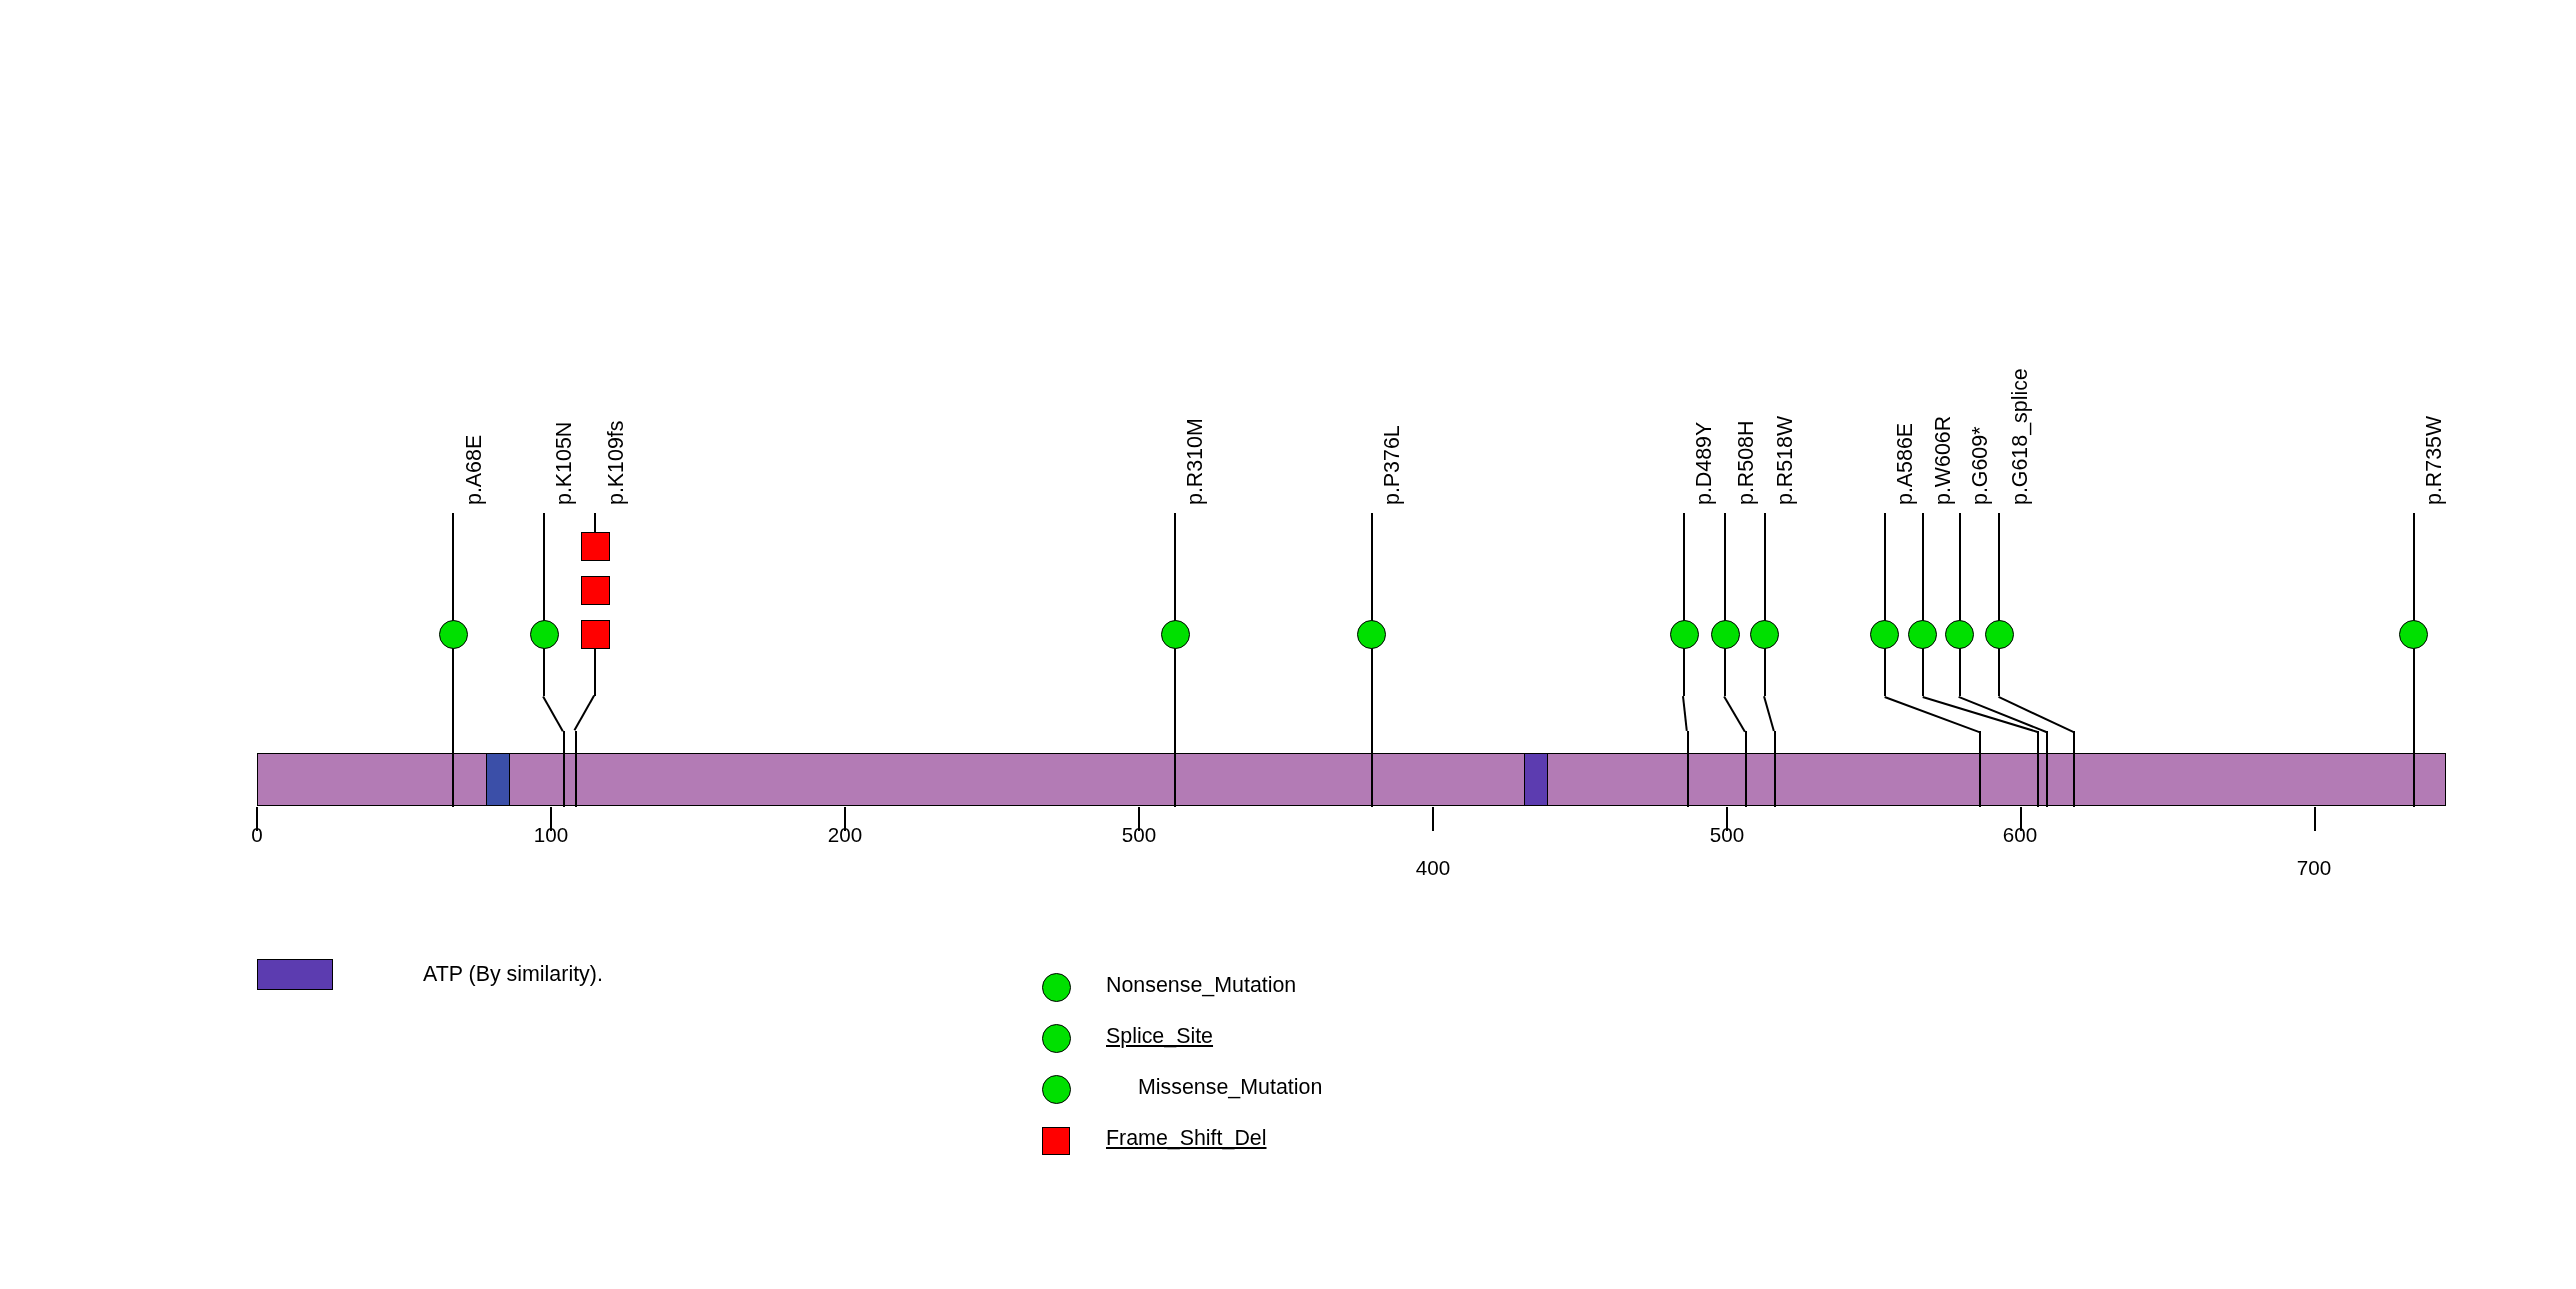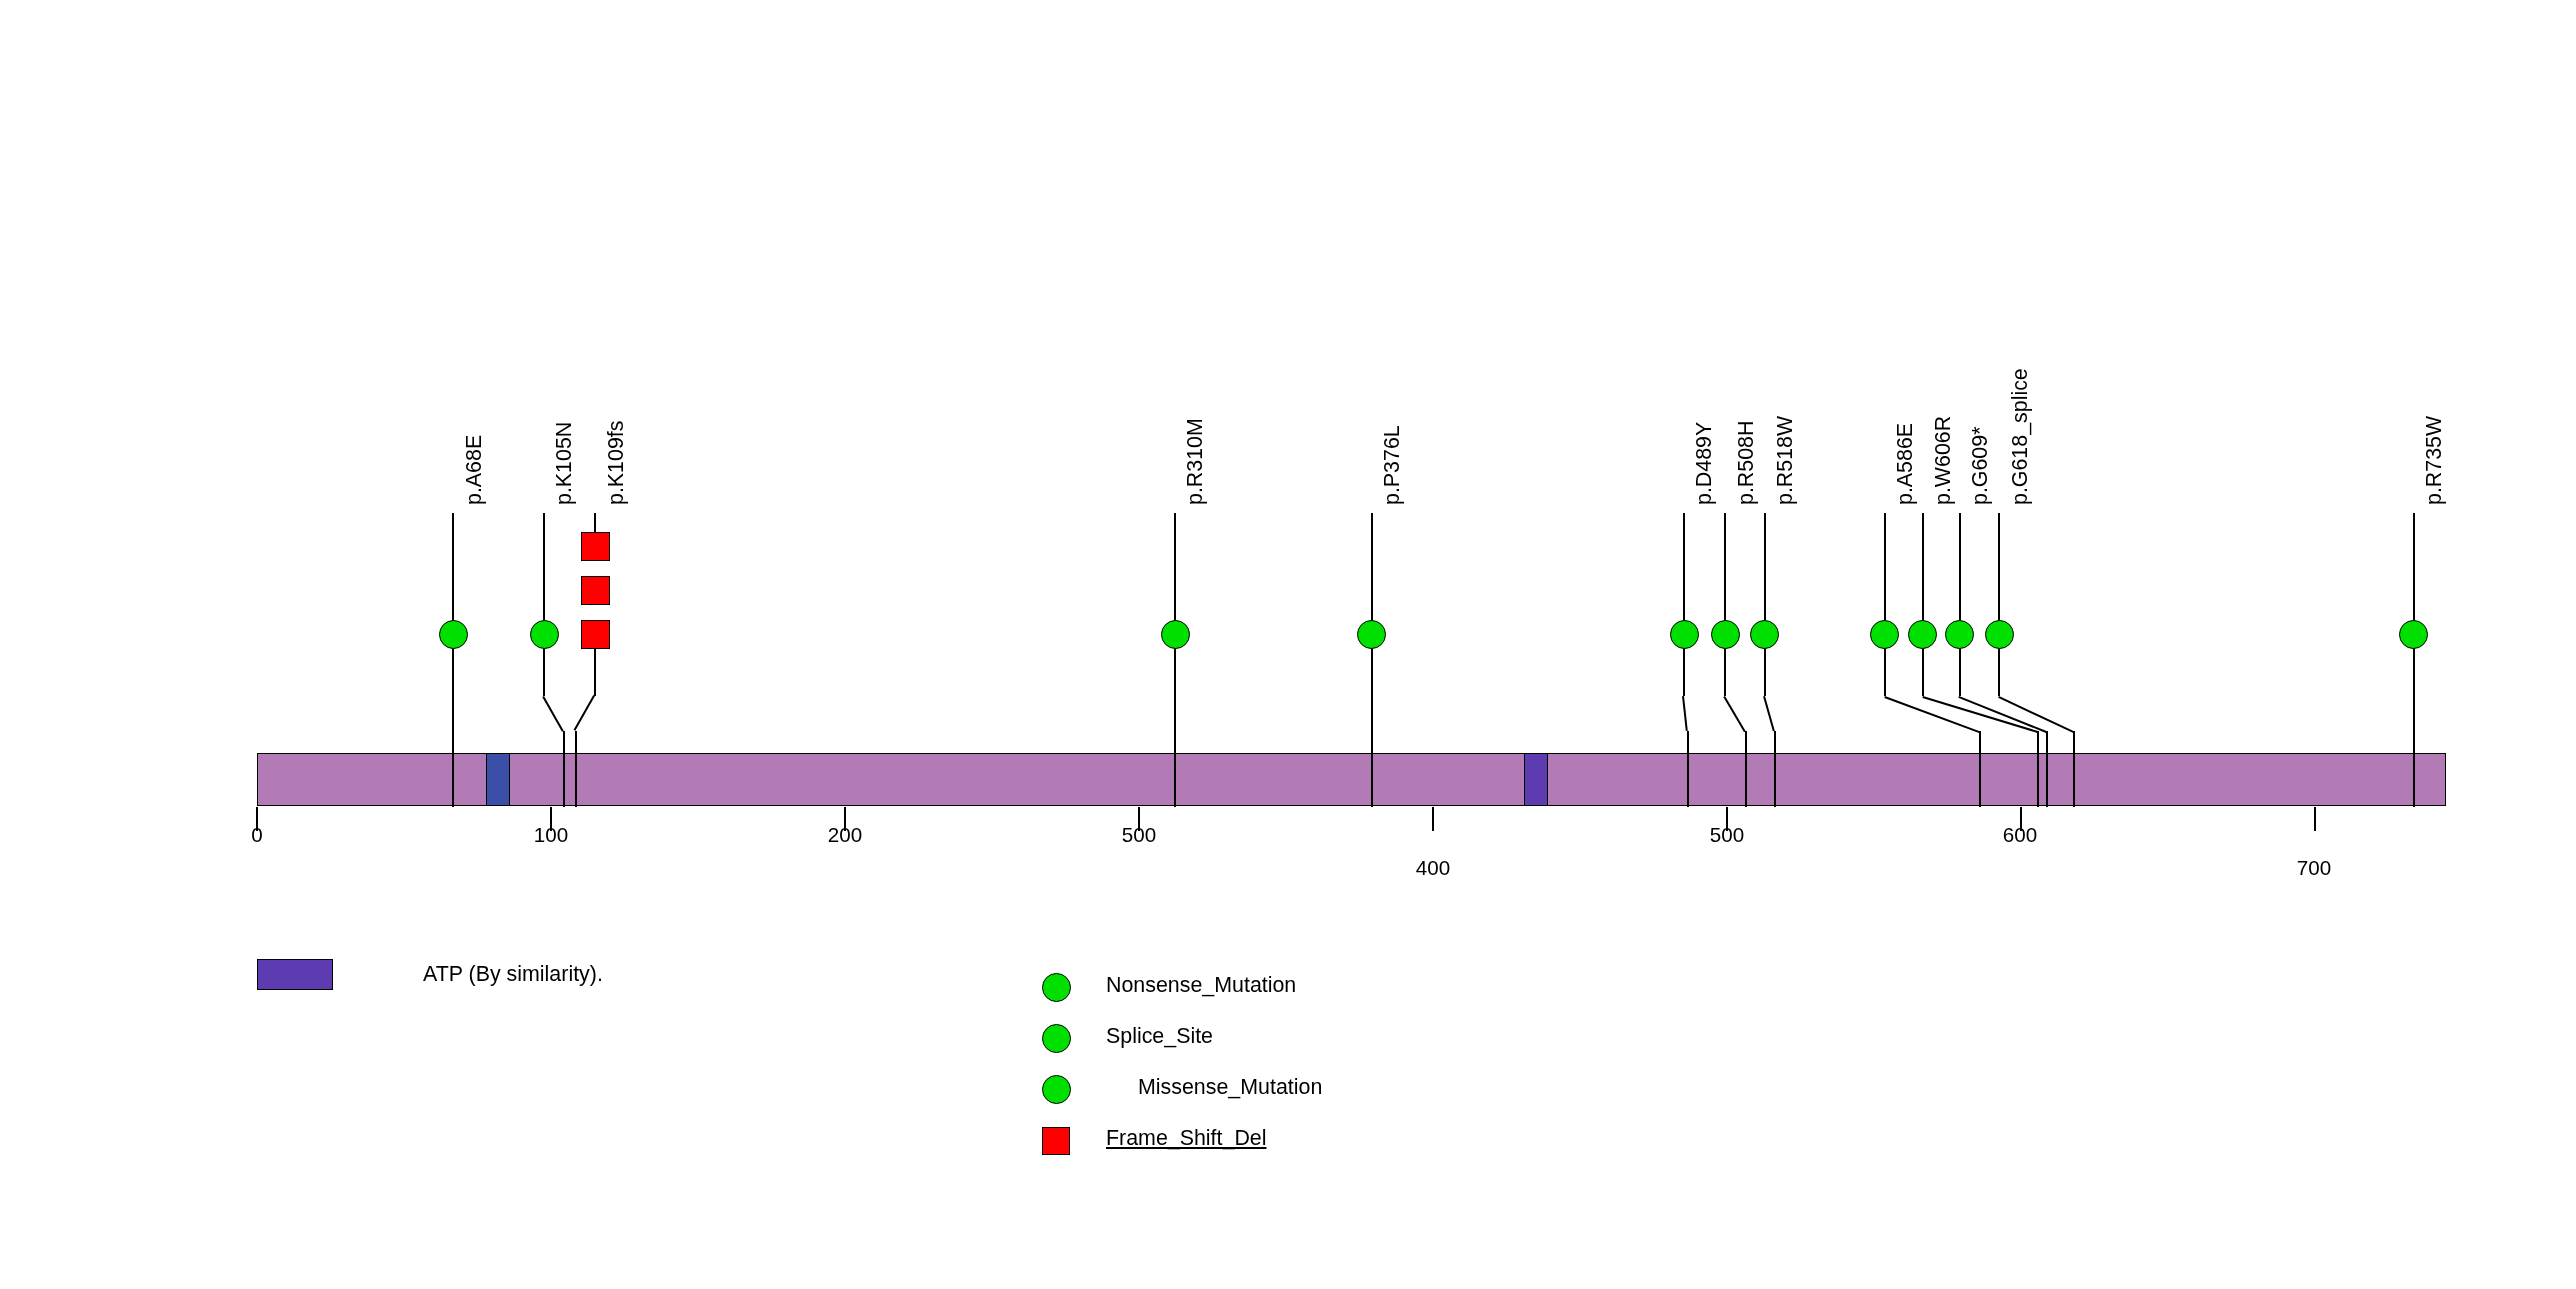--- a/index.html
+++ b/index.html
@@ -140,21 +140,21 @@
     </div>
 
   <div id="domain-legend-layer">
       <div class="legend-swatch-rect" style="left: 257px; top: 959px; width: 76px; height: 30.5px; background: rgb(92, 60, 176);"></div>
       <div class="legend-text" style="left: 423px; top: 962px; text-align: center;">ATP (By similarity).</div>
     </div>
   <div id="mutation-legend-layer">
       <div class="legend-swatch-circle" style="left: 1042px; top: 973px; width: 29px; height: 29px; background: rgb(0, 224, 0);"></div>
       <div class="legend-text" style="left: 1106px; top: 973px;">Nonsense_Mutation</div>
       <div class="legend-swatch-circle" style="left: 1042px; top: 1024px; width: 29px; height: 29px; background: rgb(0, 224, 0);"></div>
-      <div class="legend-text" style="left: 1106px; top: 1024px;">Splice_Site</div>
+      <div class="legend-text" style="left: 1106px; top: 1024px; text-decoration: underline;">Splice_Site</div>
       <div class="legend-swatch-circle" style="left: 1042px; top: 1075px; width: 29px; height: 29px; background: rgb(0, 224, 0);"></div>
       <div class="legend-text" style="left: 1106px; top: 1075px; margin-left: 32px;">Missense_Mutation</div>
       <div class="legend-swatch-rect" style="left: 1042px; top: 1127px; width: 27.5px; height: 27.5px; background: rgb(255, 0, 0);"></div>
       <div class="legend-text" style="left: 1106px; top: 1126px; text-decoration: underline;">Frame_Shift_Del</div>
     </div>
 
 </div>
 
 
 </body></html>

